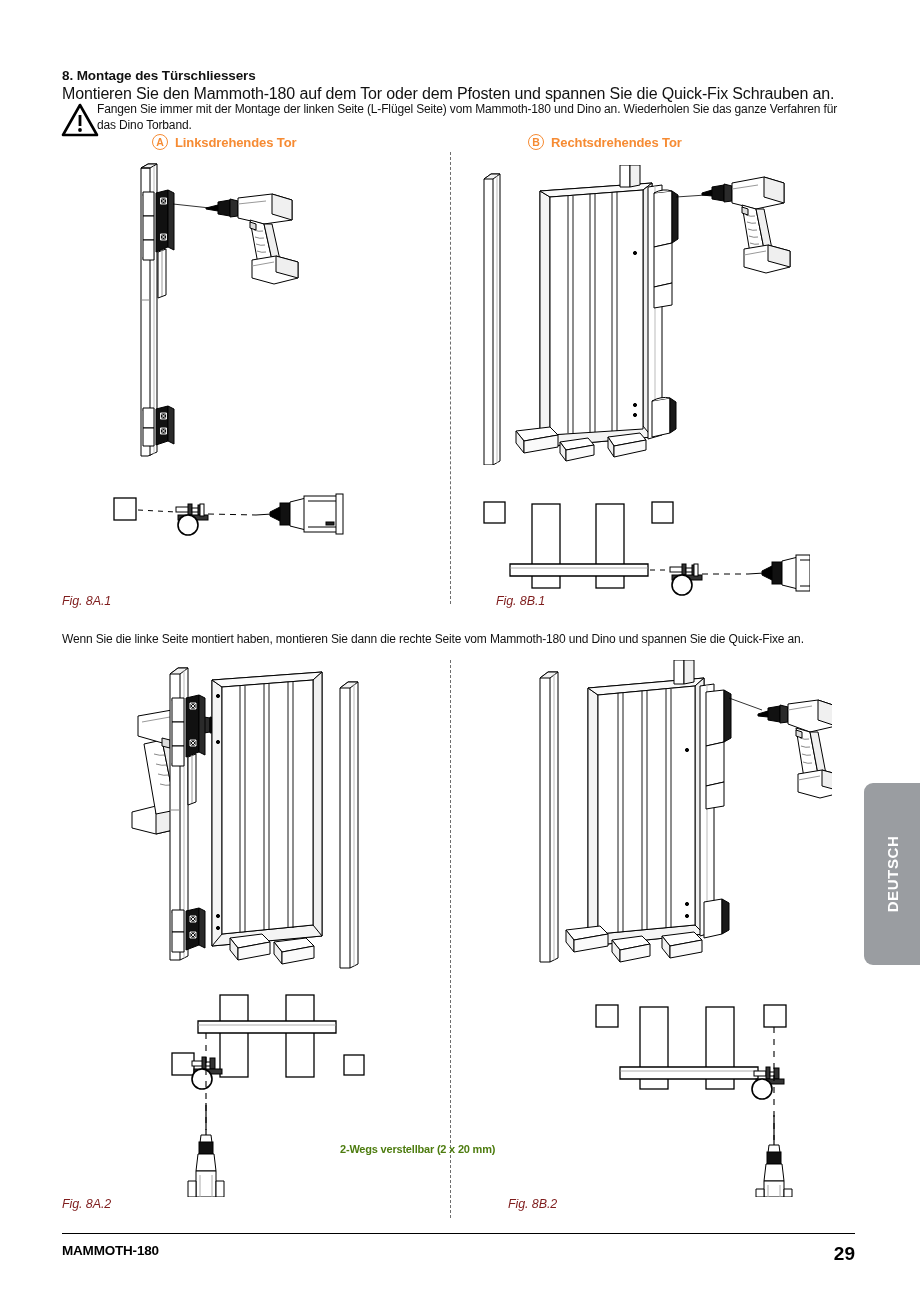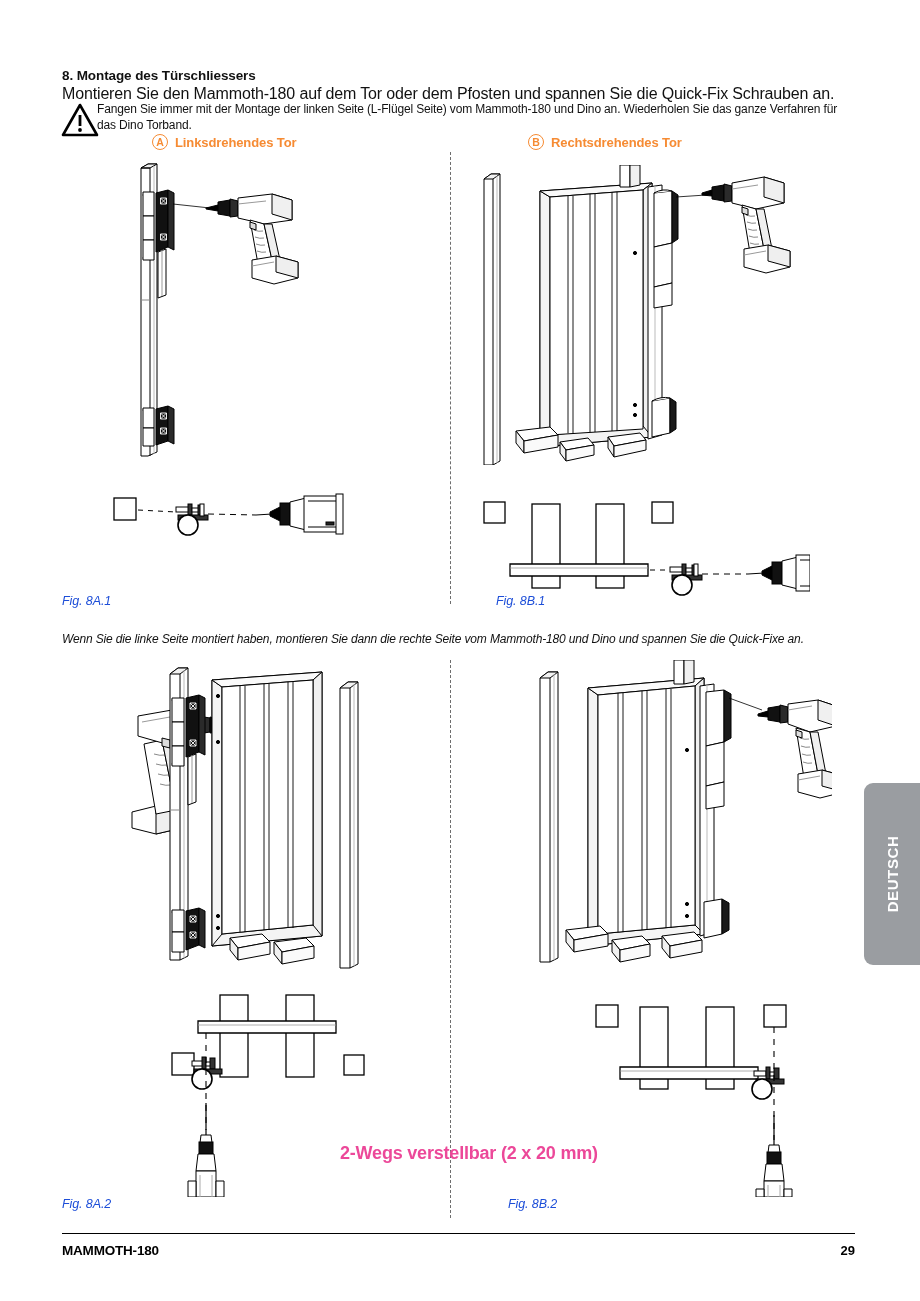--- a/index.html
+++ b/index.html
@@ -92,45 +92,44 @@
     border-left: 1.6px dashed #6d6d6d;
   }
   .vdiv.top { top: 152px; height: 452px; }
   .vdiv.bottom { top: 660px; height: 558px; }
 
   
   .fig-cap {
     position: absolute;
     font-size: 12.5px;
     font-style: italic;
-    color: #1d4ed8;
+    color: #7f1d1d;
     letter-spacing: -0.1px;
   }
   .cap-8a1 { left: 62px;  top: 594px; }
   .cap-8b1 { left: 496px; top: 594px; }
   .cap-8a2 { left: 62px;  top: 1197px; }
   .cap-8b2 { left: 508px; top: 1197px; }
 
   .mid-line {
     position: absolute;
     left: 62px;
     top: 632px;
     font-size: 12px;
     color: #111;
     letter-spacing: -0.15px;
-    font-style: italic;
   }
 
   .adjust-note {
     position: absolute;
     left: 340px;
     top: 1143px;
-    font-size: 18px;
+    font-size: 11px;
     font-weight: bold;
-    color: #ec4899;
+    color: #4d7c0f;
     letter-spacing: -0.2px;
   }
 
   
   .side-tab {
     position: absolute;
     left: 864px;
     top: 783px;
     width: 56px;
     height: 182px;
@@ -166,21 +165,21 @@
     font-weight: bold;
     letter-spacing: -0.2px;
     text-align: center;
   }
   .footer-right {
     position: absolute;
     left: 812px;
     top: 1243px;
     width: 43px;
     text-align: right;
-    font-size: 13px;
+    font-size: 19px;
     font-weight: bold;
   }
 
   
   .fig { position: absolute; }
   .fig svg { display: block; }
   #fig-8a1 { left: 110px; top: 160px; }
   #fig-8b1 { left: 480px; top: 165px; }
   #det-8a1 { left: 110px; top: 492px; }
   #det-8b1 { left: 480px; top: 496px; }

